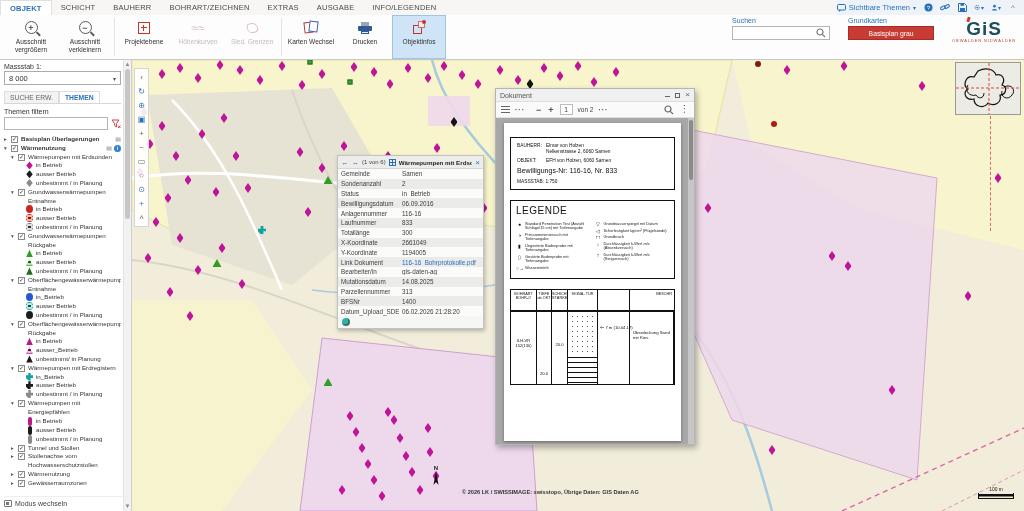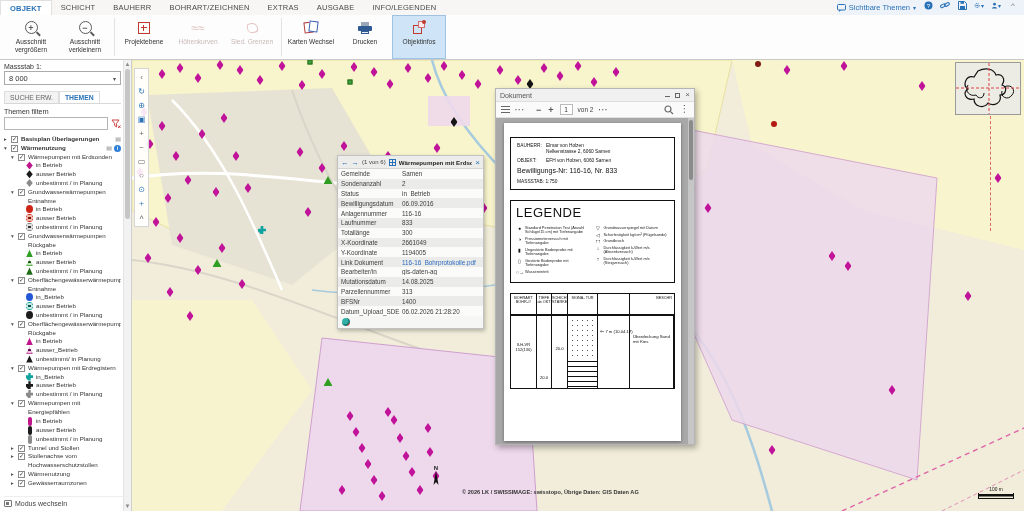--- a/index.html
+++ b/index.html
@@ -3,21 +3,21 @@
 <meta charset="utf-8">
 <style>
   *{margin:0;padding:0;box-sizing:border-box}
   html,body{width:1024px;height:511px;overflow:hidden;font-family:"Liberation Sans",sans-serif;background:#fff}
 
   
   .ribbon{position:absolute;left:0;top:0;right:0;height:60px;background:#fff;border-bottom:1px solid #c9c9c9;z-index:30}
   .tabrow{height:15px;display:flex;align-items:stretch;background:#f7f6f5;font-size:7.5px;color:#4a4a4a}
   .rtab{padding:2px 9px;display:flex;align-items:center;cursor:pointer;letter-spacing:.2px}
   .rtab.active{background:#fff;color:#2a72b8;border:1px solid #e0e0e0;border-bottom:none;font-weight:bold}
-  .tabrow-right{margin-left:auto;display:flex;gap:7px;padding-right:6px;background:#eef3f9;height:100%}
+  .tabrow-right{margin-left:auto;display:flex;align-items:center;gap:7px;padding-right:6px;background:#eef3f9;height:100%}
   .vt-btn{display:flex;align-items:center;gap:3px;color:#2a72b8;font-size:7.5px;cursor:pointer}
   .ti{width:10px;height:10px;display:inline-flex;align-items:center;justify-content:center;color:#2a72b8;font-size:8px;cursor:pointer}
   .caret{font-size:6px;color:#2a72b8}
   .toolrow{height:44px;display:flex;align-items:stretch;padding-left:4px;background:#fdfdfd}
   .rbtn{width:54px;display:flex;flex-direction:column;align-items:center;justify-content:flex-start;padding-top:3px;gap:2px;cursor:pointer;border:1px solid transparent}
   .rbtn .rlabel{font-size:6.6px;color:#333;text-align:center;line-height:7.5px;width:52px}
   .rbtn.selected{background:#cfe4f7;border-color:#9fc3e3}
   .rbtn.disabled .rlabel{color:#c9b9b9}
   .rsep{width:1px;background:#e3e3e3;margin:3px 2px}
   .ric{height:17px;display:flex;align-items:center;justify-content:center}
@@ -147,21 +147,21 @@
   .d-thumb{position:absolute;left:1px;right:1px;top:2px;height:60px;background:#8b8b8b;border-radius:2px}
   .page{position:absolute;left:8px;top:5px;width:177px;height:318px;background:#fff;box-shadow:0 1px 3px rgba(0,0,0,.4);color:#111}
   .headbox{margin:14px 6px 0 6px;border:1.6px solid #111;padding:5px 6px}
   .hb-line{font-size:4.8px;display:flex;gap:3px;line-height:6px}
   .hb-lab{width:26px;flex:none}
   .bp-title{margin-top:7px;font-size:16.5px;font-weight:bold;letter-spacing:.3px;line-height:17px}
   .bp-title small{font-size:11px;font-weight:normal;letter-spacing:1px}
   .bp-bew{font-size:7px;margin-top:3px}
   .bp-mas{font-size:4.8px;margin-top:5px}
   .legbox{margin:10px 6px 0 6px;border:1px solid #111;padding:4px 5px 5px 5px}
-  .leg-title{font-size:13px;letter-spacing:.5px;margin-bottom:6px}
+  .leg-title{font-size:10px;letter-spacing:.5px;margin-bottom:6px}
   .leg-cols{display:flex;gap:4px}
   .leg-col{flex:1}
   .lgrow{display:flex;gap:2px;margin-bottom:2.2px;align-items:flex-start}
   .lgsym{width:7px;flex:none;font-size:5px;line-height:4.5px;text-align:center}
   .lgtxt{font-size:3.9px;line-height:4.4px;color:#222}
   .boretable{margin:10px 6px 0 6px;border:1px solid #111;height:96px;display:flex;flex-direction:column}
   .bt-head{display:flex;border-bottom:2.5px double #111;height:22px}
   .bt-body{display:flex;flex:1;position:relative}
   .btc{border-right:1px solid #111;font-size:3.8px;line-height:4.4px;text-align:center;padding-top:2px;overflow:hidden}
   .btc:last-child{border-right:none}
@@ -287,20 +287,39 @@
     </div>
     <div class="rbtn selected">
       <span class="ric">
           <span class="ic-objinfo">
             <i></i>
             <b></b>
             <s></s>
           </span>
         </span>
       <span class="rlabel">Objektinfos</span>
+    </div>
+    <div class="tool-right">
+      <div>
+        <div class="field-label">Suchen</div>
+        <div class="searchbox">
+          <svg width="10" height="10" viewBox="0 0 10 10">
+              <circle cx="4" cy="4" r="3" fill="none" stroke="#777" stroke-width="1.2"></circle>
+              <line x1="6.3" y1="6.3" x2="9" y2="9" stroke="#777" stroke-width="1.2"></line>
+            </svg>
+        </div>
+      </div>
+      <div>
+        <div class="field-label">Grundkarten</div>
+        <div class="redbtn">Basisplan grau</div>
+      </div>
+      <div class="logo">
+        <div class="gis"><span>GiS</span><span class="tick"></span></div>
+        <div class="sub">OBWALDEN NIDWALDEN</div>
+      </div>
     </div>
   </div>
 </div>
 
 <div class="sidebar">
   <div class="sb-inner">
     <div>Massstab 1:</div>
     <div class="selectbox">
       <span>8 000</span>
       <span class="caret" style="color:#555">▾</span>

